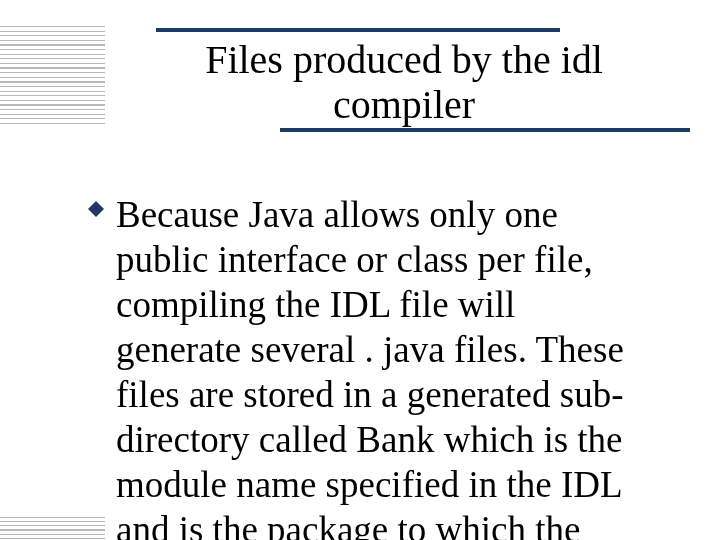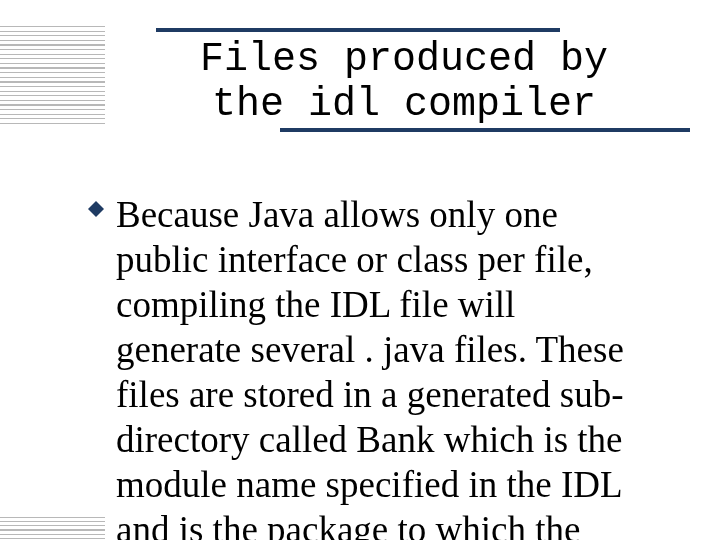--- a/index.html
+++ b/index.html
@@ -67,21 +67,20 @@
     width: 410px;
   }
   .title {
     font-size: 40px;
     line-height: 1.12;
     color: #000;
     text-align: center;
     padding-top: 10px;
     padding-bottom: 8px;
     font-weight: 400;
-    font-family: Liberation Mono, monospace;
   }
   .body {
     margin-top: 56px;
     margin-left: 40px;
     margin-right: 30px;
   }
   .bullet-row {
     display: flex;
     align-items: flex-start;
     gap: 12px;

